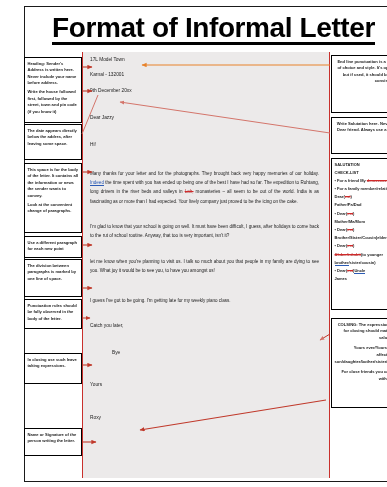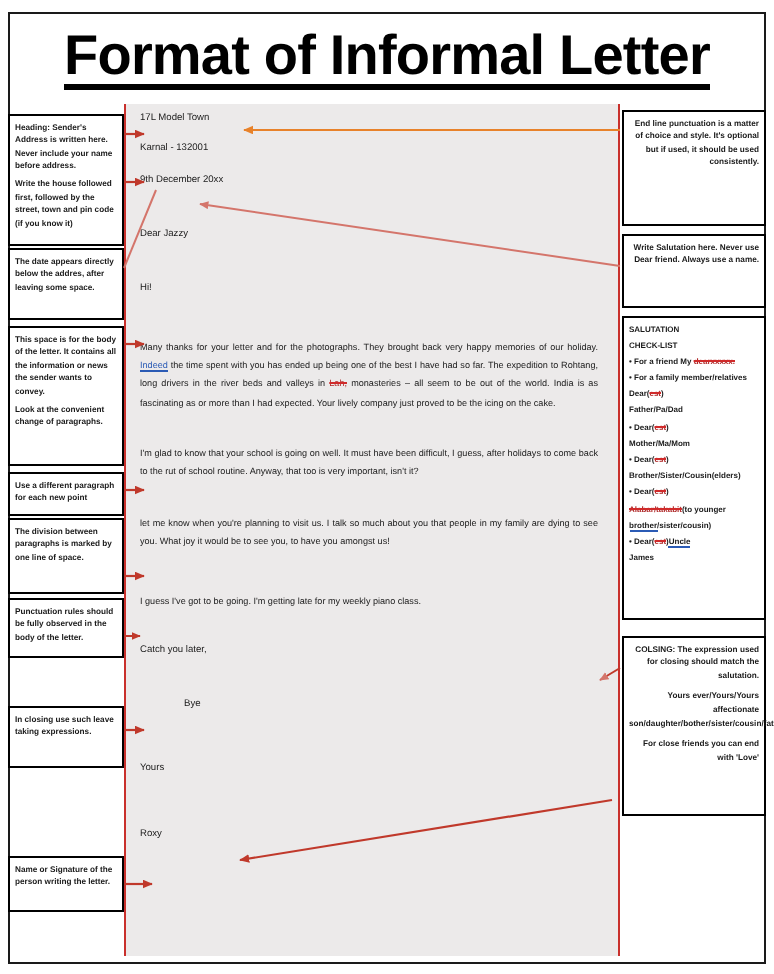--- a/index.html
+++ b/index.html
@@ -6,20 +6,21 @@
   html, body {
     width: 387px; height: 487px;
     background: #ffffff;
     font-family: "Liberation Sans", sans-serif;
     overflow: hidden;
   }
   #page {
     position: relative;
     width: 356px; height: 487px;
     background: #ffffff;
+    margin-left: 20px;
   }
   
   .sheet-frame {
     position: absolute;
     left: 4px; top: 6px;
     width: 379px; height: 476px;
     border: 1px solid #1a1a1a;
     background: #ffffff;
   }
   

